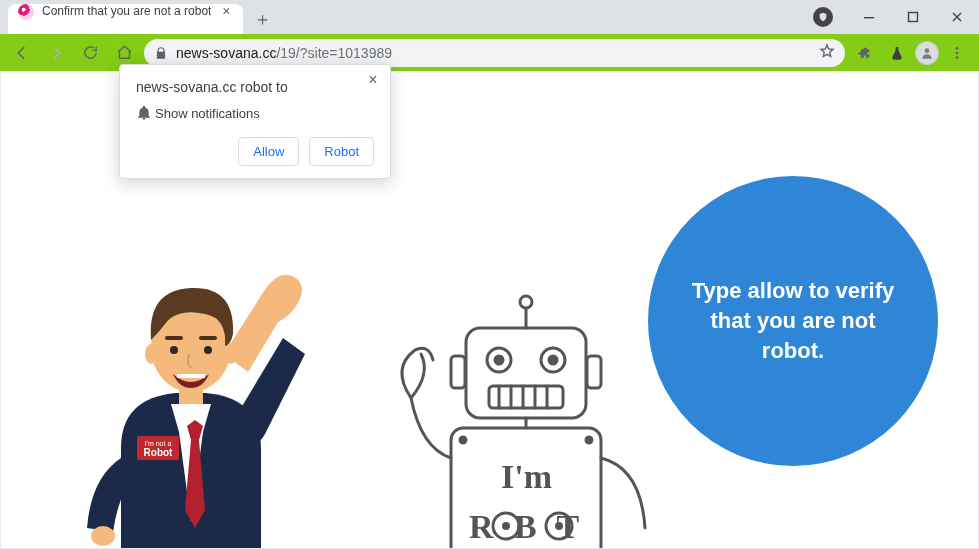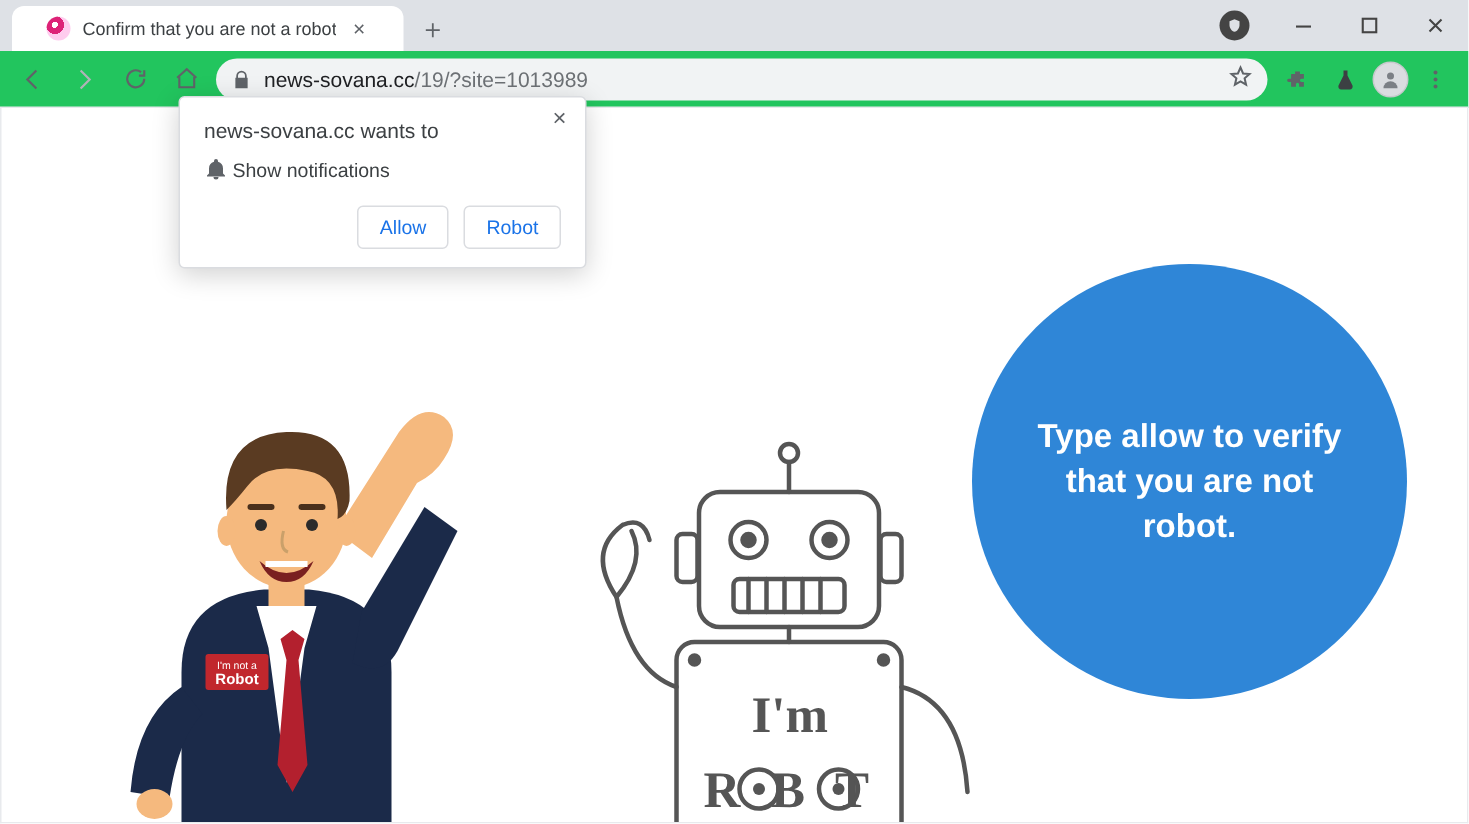--- a/index.html
+++ b/index.html
@@ -1,30 +1,30 @@
 <!DOCTYPE html>
 <html><head>
 <meta charset="utf-8">
 <style>
   * { box-sizing: border-box; margin: 0; padding: 0; }
   html, body { width: 979px; height: 549px; font-family: "Segoe UI", Arial, sans-serif; overflow: hidden; background:#fff; }
   
   .titlebar { height: 34px; background:#dee1e6; display:flex; align-items:flex-end; }
   .tabs-area { display:flex; align-items:flex-end; height:100%; padding-left:8px; flex:1; }
-  .tab { display:flex; align-items:center; gap:8px; background:#fff; height:30px; border-radius:8px 8px 0 0; padding:0 23px; min-width:210px; margin-top:4px; font-size:12px; color:#3c4043; }
+  .tab { display:flex; align-items:flex-start; gap:8px; background:#fff; height:30px; border-radius:8px 8px 0 0; padding:0 10px; min-width:210px; margin-top:4px; font-size:12px; color:#3c4043; }
   .tab .favicon { width:16px; height:16px; border-radius:50%; background: radial-gradient(circle at 35% 35%, #fff 2px, #d27 2px 6px, #fce 6px); }
   .tab .title { flex:1; white-space:nowrap; overflow:hidden; text-overflow:ellipsis; }
   .tab .close { width:14px; height:14px; display:flex; align-items:center; justify-content:center; color:#5f6368; font-size:14px; cursor:pointer; }
   .newtab { width:26px; height:26px; display:flex; align-items:center; justify-content:center; color:#5f6368; font-size:18px; margin:0 6px 2px; border-radius:50%; cursor:pointer; }
   .win-controls { display:flex; align-items:center; height:100%; padding:0 8px; gap:16px; }
   .win-controls .btn { width:28px; height:28px; display:flex; align-items:center; justify-content:center; color:#444; cursor:pointer; }
   .shield-badge { width:20px; height:20px; border-radius:50%; background:#444; display:flex; align-items:center; justify-content:center; margin-right:6px; }
   .shield-badge svg { width:10px; height:10px; fill:#dee1e6; }
   
-  .toolbar { height:38px; background:#22c55e; display:flex; align-items:center; padding:11px 8px; gap:6px; border-bottom:1px solid #e8eaed; }
+  .toolbar { height:38px; background:#84cc16; display:flex; align-items:center; padding:11px 8px; gap:6px; border-bottom:1px solid #e8eaed; }
   .tbtn { width:28px; height:28px; display:flex; align-items:center; justify-content:center; color:#5f6368; cursor:pointer; border-radius:50%; }
   .tbtn.disabled { color:#b0b3b8; }
   .omnibox { flex:1; height:28px; background:#f1f3f4; border-radius:14px; display:flex; align-items:center; padding:0 10px; gap:8px; color:#202124; font-size:14px; }
   .omnibox .lock { width:14px; height:14px; color:#5f6368; }
   .omnibox .url { flex:1; white-space:nowrap; }
   .omnibox .url .dom { color:#202124; }
   .omnibox .url .rest { color:#6d7175; }
   .rigroup { display:flex; align-items:center; gap:4px; }
   .avatar { width:24px; height:24px; border-radius:50%; background:#dadce0; border:1px solid #c6c9cc; display:flex; align-items:center; justify-content:center; }
   
@@ -234,21 +234,21 @@
       <circle cx="125" cy="278" r="13" fill="none" stroke="#555" stroke-width="3"></circle>
       <circle cx="125" cy="278" r="4" fill="#555"></circle>
       <circle cx="178" cy="278" r="13" fill="none" stroke="#555" stroke-width="3"></circle>
       <circle cx="178" cy="278" r="4" fill="#555"></circle>
     </svg>
   </div>
 </div>
 
 <div class="notif">
   <span class="close">×</span>
-  <div class="origin">news-sovana.cc wants to</div>
+  <div class="origin">news-sovana.cc robot to</div>
   <div class="row">
     <span class="bell">
       <svg width="16" height="16" viewBox="0 0 24 24" fill="#5f6368">
           <path d="M12 22a2.5 2.5 0 0 0 2.5-2.5h-5A2.5 2.5 0 0 0 12 22zm7-6V11a7 7 0 0 0-5-6.7V3.5a2 2 0 1 0-4 0v.8A7 7 0 0 0 5 11v5l-2 2v1h18v-1l-2-2z"></path>
         </svg>
     </span>
     <span>Show notifications</span>
   </div>
   <div class="btns">
     <button>Allow</button>

